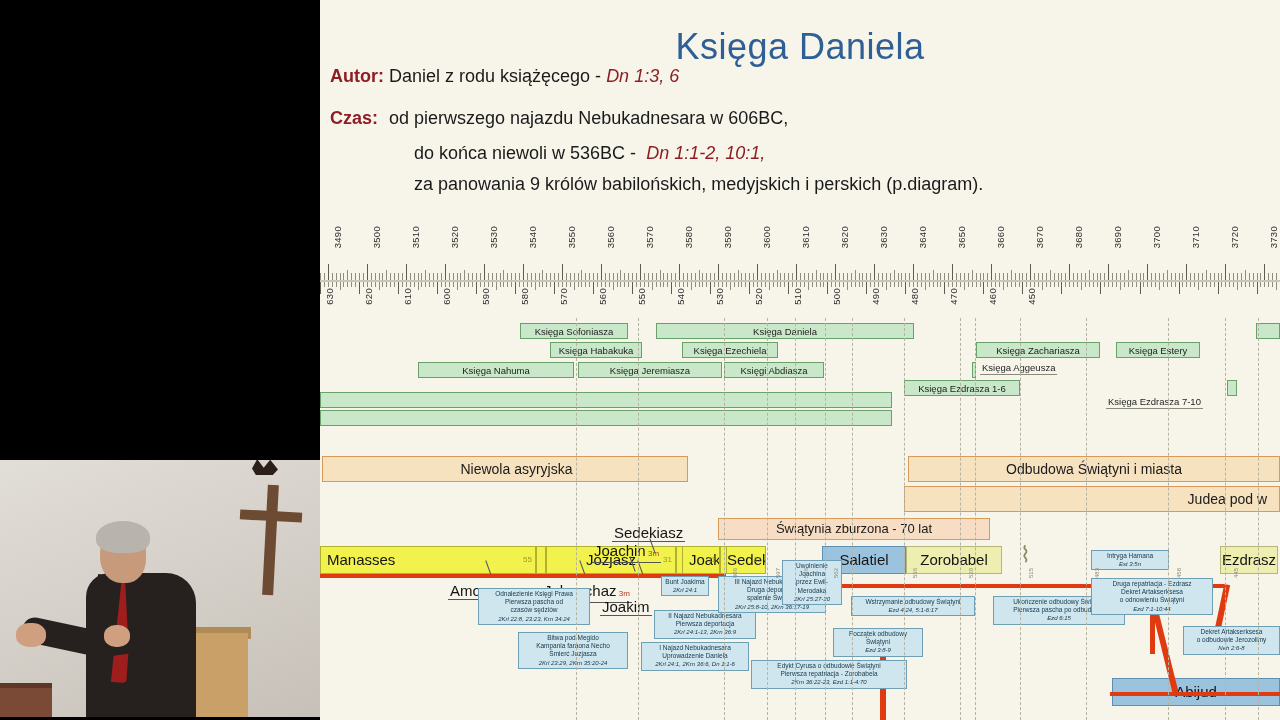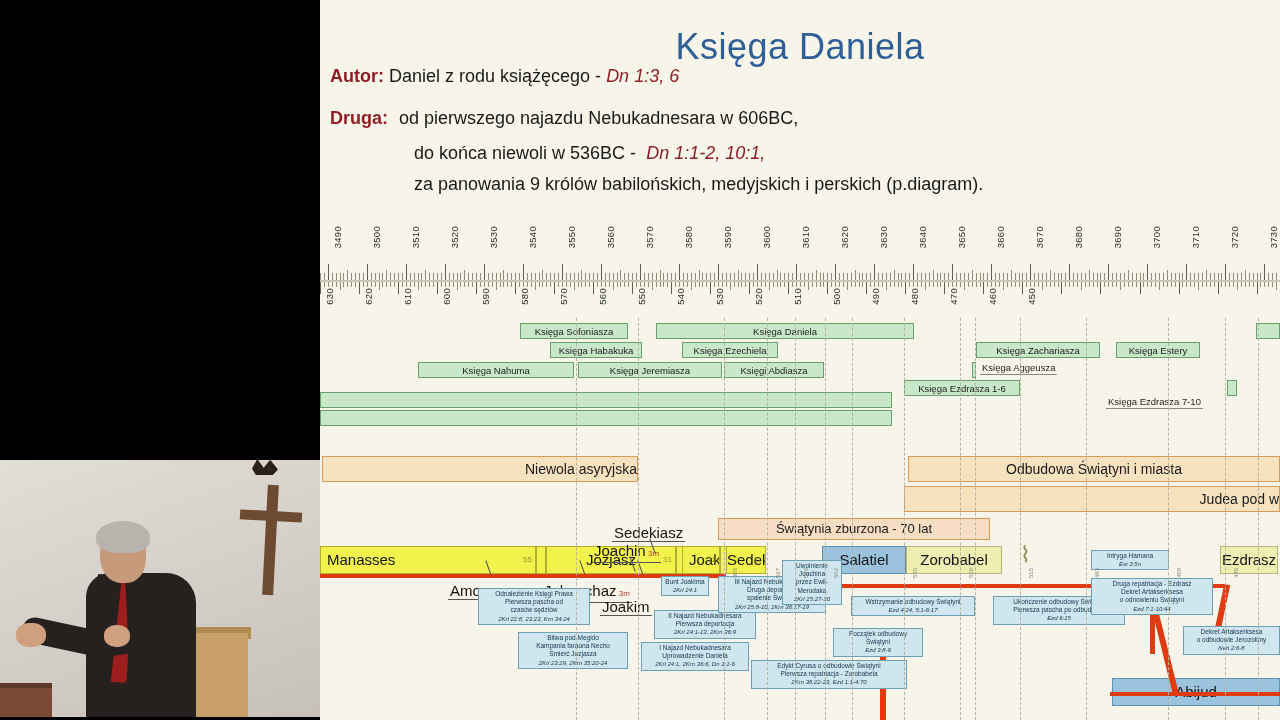--- a/index.html
+++ b/index.html
@@ -54,21 +54,21 @@
     border-bottom:1px solid #8a8a7a; padding:0 2px; line-height:12px;
   }
 
   
   .periodband {
     position:absolute; height:26px; background:#f7e2c0;
     border:1px solid #d79a58;
     font-size:14px; color:#1a1a1a; line-height:24px; text-align:center;
     white-space:nowrap; overflow:hidden;
   }
-  .periodband.right-al { text-align:right; padding-right:0; }
+  .periodband.right-al { text-align:right; padding-right:12px; }
   .tempband {
     position:absolute; height:22px; background:#f7ddc3;
     border:1px solid #d79a58;
     font-size:13px; color:#1a1a1a; line-height:20px; text-align:center; white-space:nowrap;
   }
 
   
   .kingbar {
     position:absolute; height:28px;
     background:#f2f24d; border:1px solid #b0b031;
@@ -166,21 +166,21 @@
 
     <h1 id="slide-title">Księga Daniela</h1>
 
     <div class="meta-row" style="top:66px;">
       <span class="meta-label">Autor:</span>
       <span>Daniel z rodu książęcego -</span>
       <span class="ref">Dn 1:3, 6</span>
     </div>
 
     <div class="meta-row" style="top:108px;">
-      <span class="meta-label">Druga:</span>
+      <span class="meta-label">Czas:</span>
       <span style="margin-left:6px;">od pierwszego najazdu Nebukadnesara w 606BC,</span>
     </div>
     <div class="meta-row" style="top:143px; left:94px;">
       <span>do końca niewoli w 536BC -</span>
       <span class="ref" style="margin-left:5px;">Dn 1:1-2, 10:1,</span>
     </div>
     <div class="meta-row" style="top:174px; left:94px;">
       <span>za panowania 9 królów babilońskich, medyjskich i perskich (p.diagram).</span>
     </div>
 
@@ -746,21 +746,21 @@
         <div class="bookbar" style="left: 796px; top: 24px; width: 84px;">Księga Estery</div>
         <div class="bookbar" style="left: 652px; top: 44px; width: 4px;"></div>
         <div class="bookbar" style="left: 584px; top: 62px; width: 116px;">Księga Ezdrasza 1-6</div>
         <div class="bookbar" style="left: 907px; top: 62px; width: 10px;"></div>
         <div class="bookbar" style="left: 936px; top: 5px; width: 24px;"></div>
         <div class="booklabel-free" style="left: 660px; top: 44px;">Księga Aggeusza</div>
         <div class="booklabel-free" style="left: 786px; top: 78px; text-align: right;">Księga Ezdrasza 7-10</div>
       </div>
 
     <div id="periods" style="position:absolute;left:0;top:456px;width:960px;height:60px;">
-        <div class="periodband" style="left: 2px; width: 316px; top: 0px; text-align: right; padding-left: 23px;">Niewola asyryjska</div>
+        <div class="periodband" style="left: 2px; width: 366px; top: 0px; text-align: center; padding-left: 23px;">Niewola asyryjska</div>
         <div class="periodband" style="left: 588px; width: 372px; top: 0px;">Odbudowa Świątyni i miasta</div>
         <div class="periodband right-al" style="left: 584px; width: 376px; top: 30px;">Judea pod w</div>
       </div>
 
     <div id="templeband" style="position:absolute;left:0;top:518px;width:1076px;height:24px;">
         <div class="tempband" style="left: 398px; width: 272px; top: 0px;">Świątynia zburzona - 70 lat</div>
       </div>
 
     <div id="kings" style="position:absolute;left:0;top:530px;width:960px;height:190px;">
         <div class="kingbar left" style="left: 0px; width: 216px; top: 16px;">Manasses<span class="reignnum" style="right: 3px;">55</span></div>

